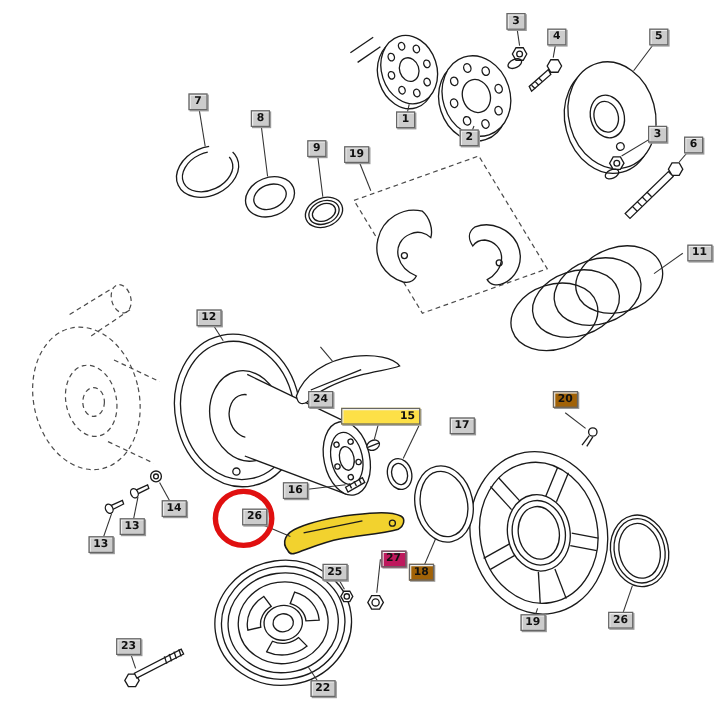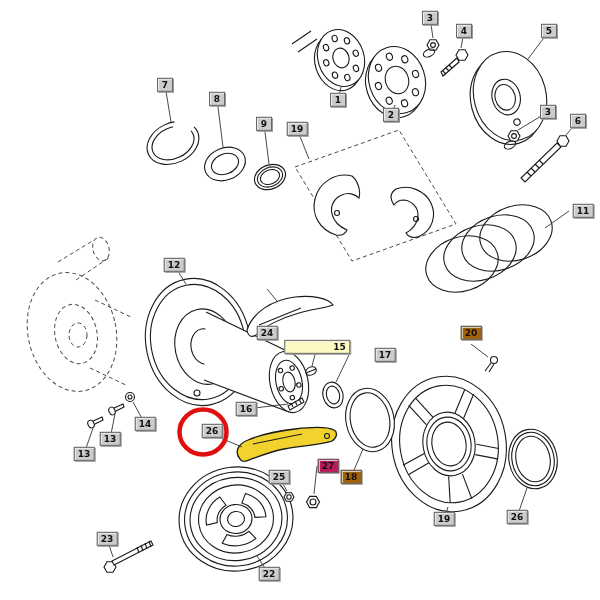--- a/index.html
+++ b/index.html
@@ -312,21 +312,21 @@
       <div class="plabel" style="left: 549px; top: 31px; background: rgb(204, 204, 204); border-color: rgb(102, 102, 102); color: rgb(17, 17, 17);">5</div>
       <div class="plabel" style="left: 548px; top: 112px; background: rgb(204, 204, 204); border-color: rgb(102, 102, 102); color: rgb(17, 17, 17);">3</div>
       <div class="plabel" style="left: 578px; top: 121px; background: rgb(204, 204, 204); border-color: rgb(102, 102, 102); color: rgb(17, 17, 17);">6</div>
       <div class="plabel" style="left: 165px; top: 85px; background: rgb(204, 204, 204); border-color: rgb(102, 102, 102); color: rgb(17, 17, 17);">7</div>
       <div class="plabel" style="left: 217px; top: 99px; background: rgb(204, 204, 204); border-color: rgb(102, 102, 102); color: rgb(17, 17, 17);">8</div>
       <div class="plabel" style="left: 264px; top: 124px; background: rgb(204, 204, 204); border-color: rgb(102, 102, 102); color: rgb(17, 17, 17);">9</div>
       <div class="plabel" style="left: 297px; top: 129px; background: rgb(204, 204, 204); border-color: rgb(102, 102, 102); color: rgb(17, 17, 17);">19</div>
       <div class="plabel" style="left: 583px; top: 211px; background: rgb(204, 204, 204); border-color: rgb(102, 102, 102); color: rgb(17, 17, 17);">11</div>
       <div class="plabel" style="left: 174px; top: 265px; background: rgb(204, 204, 204); border-color: rgb(102, 102, 102); color: rgb(17, 17, 17);">12</div>
       <div class="plabel" style="left: 267px; top: 289px; background: rgb(204, 204, 204); border-color: rgb(102, 102, 102); color: rgb(17, 17, 17); margin-top: 44px;">24</div>
-      <div class="plabel" style="left: 317px; top: 347px; background: #fef9c3; border-color: rgb(102, 102, 102); color: rgb(17, 17, 17); padding-left: 48px;">15</div>
+      <div class="plabel" style="left: 317px; top: 347px; background: #fde047; border-color: rgb(102, 102, 102); color: rgb(17, 17, 17); padding-left: 48px;">15</div>
       <div class="plabel" style="left: 349px; top: 355px; background: rgb(204, 204, 204); border-color: rgb(102, 102, 102); color: rgb(17, 17, 17); margin-left: 36px;">17</div>
       <div class="plabel" style="left: 471px; top: 333px; background: #a16207; border-color: rgb(102, 102, 102); color: rgb(17, 17, 17);">20</div>
       <div class="plabel" style="left: 246px; top: 409px; background: rgb(204, 204, 204); border-color: rgb(102, 102, 102); color: rgb(17, 17, 17);">16</div>
       <div class="plabel" style="left: 84px; top: 454px; background: rgb(204, 204, 204); border-color: rgb(102, 102, 102); color: rgb(17, 17, 17);">13</div>
       <div class="plabel" style="left: 110px; top: 439px; background: rgb(204, 204, 204); border-color: rgb(102, 102, 102); color: rgb(17, 17, 17);">13</div>
       <div class="plabel" style="left: 145px; top: 424px; background: rgb(204, 204, 204); border-color: rgb(102, 102, 102); color: rgb(17, 17, 17);">14</div>
       <div class="plabel" style="left: 212px; top: 431px; background: rgb(204, 204, 204); border-color: rgb(102, 102, 102); color: rgb(17, 17, 17);">26</div>
       <div class="plabel" style="left: 351px; top: 477px; background: #a16207; border-color: rgb(102, 102, 102); color: rgb(17, 17, 17);">18</div>
       <div class="plabel" style="left: 279px; top: 477px; background: rgb(204, 204, 204); border-color: rgb(102, 102, 102); color: rgb(17, 17, 17);">25</div>
       <div class="plabel" style="left: 328px; top: 466px; background: #be185d; border-color: rgb(102, 102, 102); color: rgb(17, 17, 17);">27</div>

